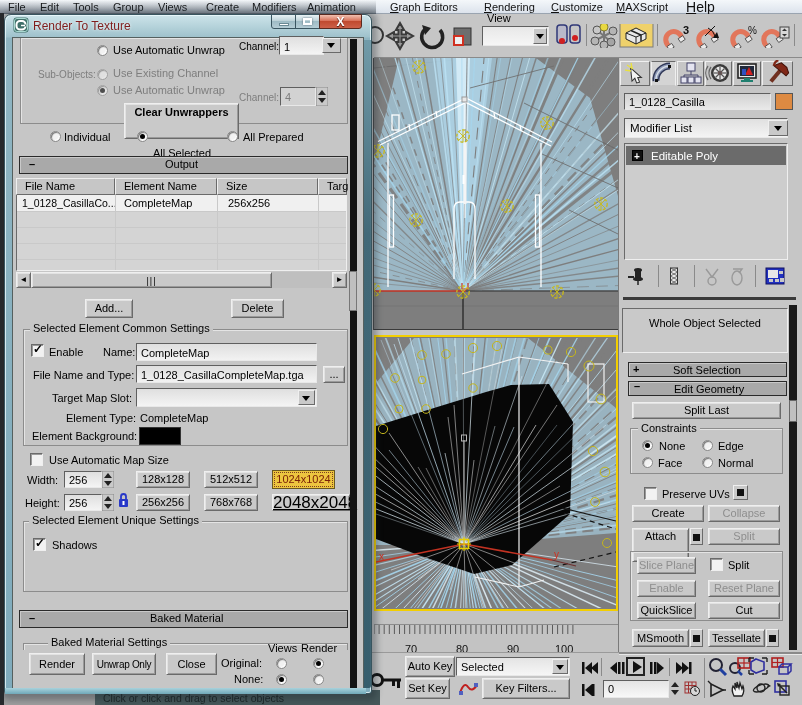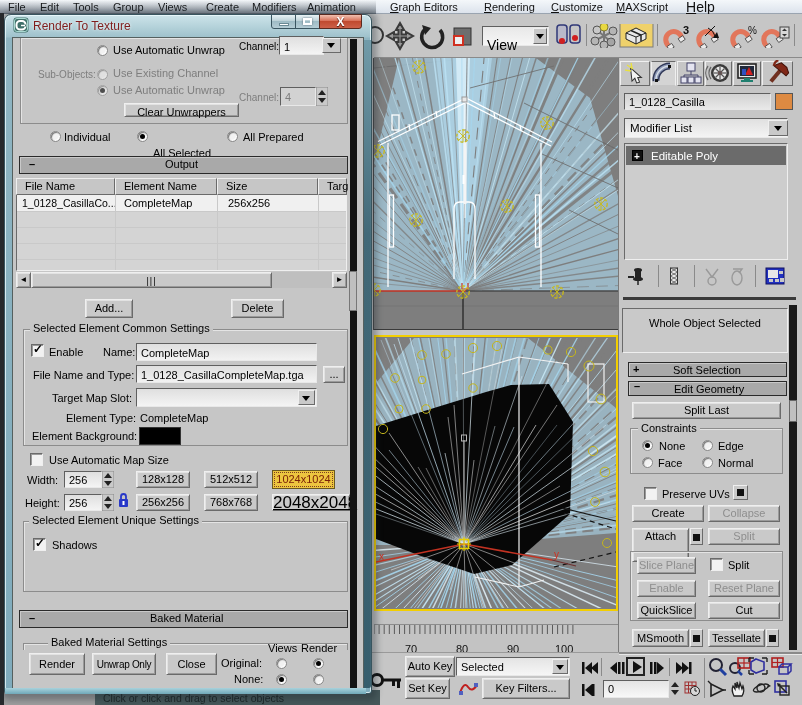--- a/index.html
+++ b/index.html
@@ -39,21 +39,21 @@
       <path d="M0,-13 L4,-6 L1.5,-6 L1.5,-1.5 L6,-1.5 L6,-4 L13,0 L6,4 L6,1.5 L1.5,1.5 L1.5,6 L4,6 L0,13 L-4,6 L-1.5,6 L-1.5,1.5 L-6,1.5 L-6,4 L-13,0 L-6,-4 L-6,-1.5 L-1.5,-1.5 L-1.5,-6 L-4,-6 Z"></path>
     </g>
     <g transform="translate(60,23)" fill="none">
       <path d="M 8,-7 A 10.5,10.5 0 1 1 -6,-8.5" stroke="#222" stroke-width="3.5"></path>
       <path d="M -10,-12 L -1,-9 L -7,-2 Z" fill="#222"></path>
     </g>
     <rect x="82" y="14" width="17" height="17" fill="#6E6E6E" stroke="#333"></rect>
     <rect x="82" y="22" width="9" height="9" fill="#F0F0F0" stroke="#D03020" stroke-width="2"></rect>
   </svg>
 <div class="ab" style="left:482px;top:26px;width:67px;height:20px;background:linear-gradient(#E8E8E8,#F6F6F6);border:1px solid;border-color:#5F5F5F #E8E8E8 #E8E8E8 #5F5F5F;"></div>
-<div class="t" style="left:487px;top:39px;font-size:14px;">View</div>
+<div class="t" style="left:487px;top:12px;font-size:11px;">View</div>
 <div class="ab" style="left:533px;top:28px;width:14px;height:16px;background:#C9C9C9;border:1px solid;border-color:#EFEFEF #6A6A6A #6A6A6A #EFEFEF;"></div>
 <div class="arr" style="left:536px;top:34px;"></div>
 <svg class="ab" style="left:553px;top:24px;" width="250" height="24" viewBox="0 0 250 24">
     <rect x="4" y="1" width="10" height="18" rx="3" fill="#B9B9C9" stroke="#303878" stroke-width="1.5"></rect>
     <rect x="17" y="1" width="10" height="18" rx="3" fill="none" stroke="#303878" stroke-width="1.5"></rect>
     <circle cx="9" cy="17" r="3" fill="#D02020"></circle>
     <circle cx="22" cy="14" r="3" fill="#D02020"></circle>
     <rect x="33" y="0" width="1" height="22" fill="#8A8A8A"></rect>
     <g transform="translate(51,12)">
       <line x1="-8" y1="4" x2="8" y2="-4" stroke="#777" stroke-width="2"></line>
@@ -910,21 +910,21 @@
   </div>
 <div class="t g" style="left:113px;top:84px;">Use Automatic Unwrap</div>
 <div class="t g" style="left:239px;top:91px;"><span style="font-size:10px;">Channel:</span></div>
 <div class="ab" style="left:280px;top:87px;width:36px;height:19px;background:#D2D2D2;border:1px solid;border-color:#5F5F5F #E8E8E8 #E8E8E8 #5F5F5F;"></div>
 <div class="t g" style="left:285px;top:91px;">4</div>
 <svg class="ab" style="left:316px;top:87px;" width="12" height="19" viewBox="0 0 12 19">
     <rect width="12" height="19" fill="#C9C9C9" stroke="#888"></rect>
     <path d="M2,8 L10,8 L6,3 Z" fill="#222"></path>
     <path d="M2,11 L10,11 L6,16 Z" fill="#222"></path>
   </svg>
-<div class="btn" style="left:124px;top:103px;width:115px;height:14px;line-height:16px;font-size:11px;">Clear Unwrappers</div>
+<div class="btn" style="left:124px;top:103px;width:115px;height:36px;line-height:16px;font-size:11px;font-weight:bold;">Clear Unwrappers</div>
 <div class="radio" style="left:50px;top:131px;"></div>
 <div class="t" style="left:64px;top:131px;">Individual</div>
 <div class="radio" style="left:137px;top:131px;">
     <div class="rdot"></div>
   </div>
 <div class="t" style="left:153px;top:131px;margin-top:16px;">All Selected</div>
 <div class="radio" style="left:227px;top:131px;"></div>
 <div class="t" style="left:243px;top:131px;">All Prepared</div>
 <div class="ab" style="left:19px;top:156px;width:329px;height:18px;background:#A9A9A9;border:1px solid #2A2A2A;box-shadow:inset 1px 1px 0 #C9C9C9;"></div>
 <div class="t" style="left:29px;top:158px;font-weight:bold;">–</div>

